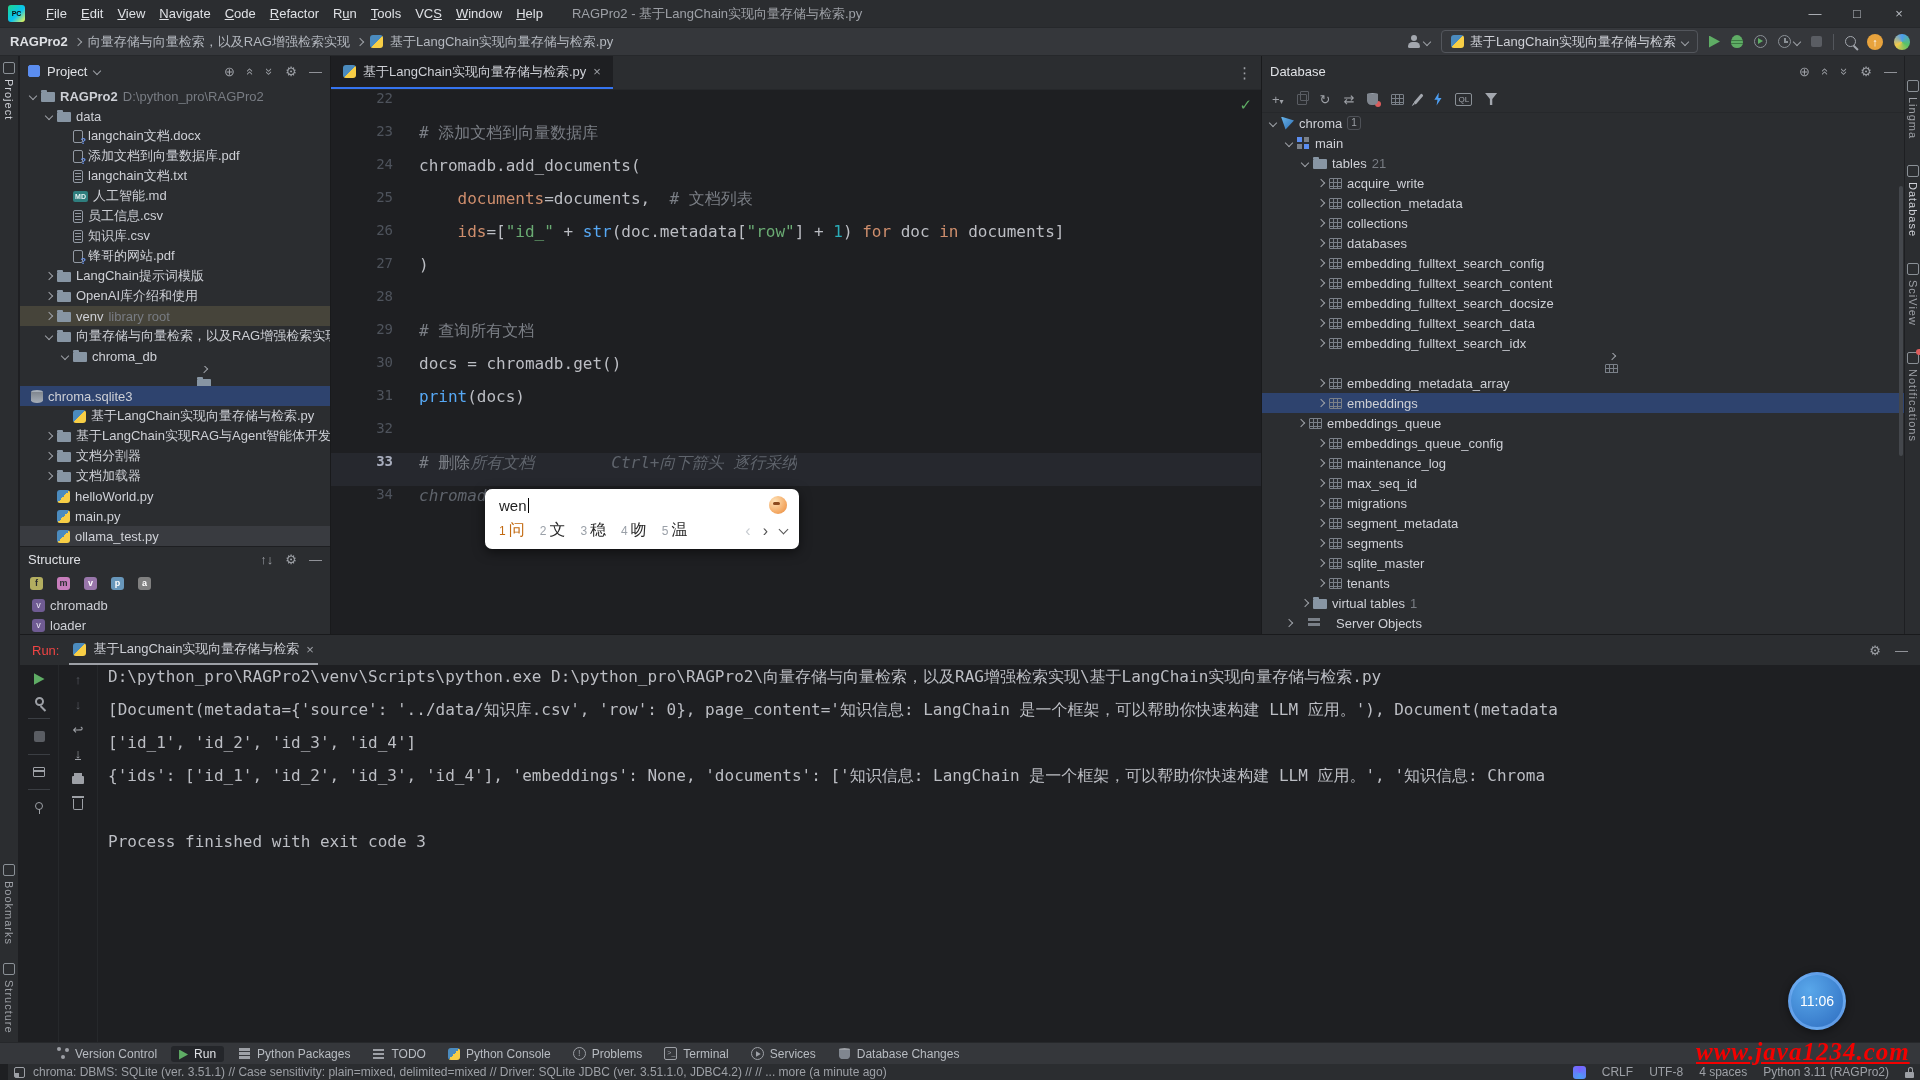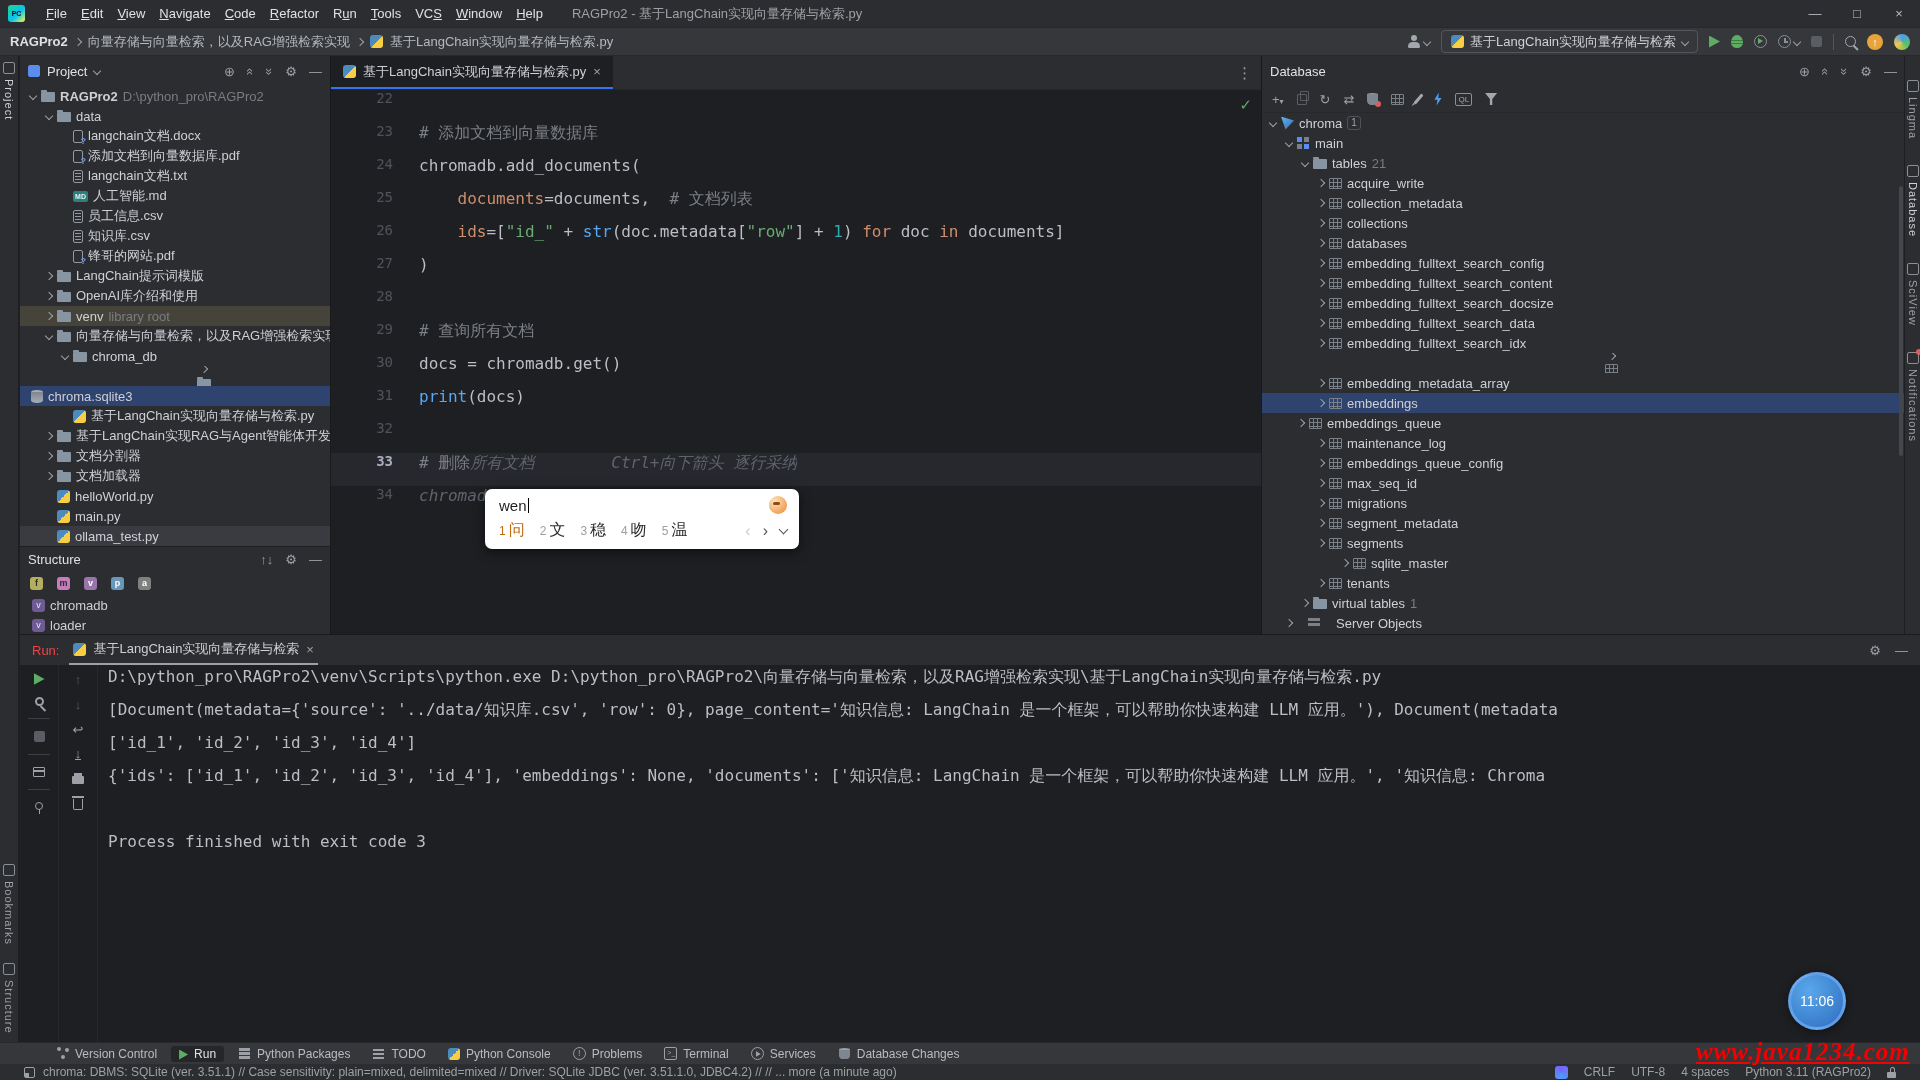--- a/index.html
+++ b/index.html
@@ -167,21 +167,21 @@
   .bi-todo::before{content:"";position:absolute;left:1px;right:1px;top:2px;height:1.5px;background:#9DA0A6;box-shadow:0 4px 0 #9DA0A6,0 8px 0 #9DA0A6}
   .bi-pycon{width:12px;height:12px;border-radius:3px;background:linear-gradient(135deg,#4B8BBE 50%,#F7CE46 50%);margin-top:1px}
   .bi-prob{border:1.5px solid #9DA0A6;border-radius:50%;box-sizing:border-box;text-align:center;font-size:9px;line-height:11px;color:#9DA0A6}
   .bi-prob::before{content:"!"}
   .bi-term{border:1.5px solid #9DA0A6;border-radius:2px;box-sizing:border-box;font-size:7px;line-height:10px;text-indent:2px;color:#9DA0A6}
   .bi-term::before{content:">_"}
   .bi-serv{border:1.5px solid #9DA0A6;border-radius:50%;box-sizing:border-box}
   .bi-serv::before{content:"";position:absolute;left:4px;top:3px;width:5px;height:6px;background:#9DA0A6;clip-path:polygon(0 0,100% 50%,0 100%)}
   .bi-dbch::before{content:"";position:absolute;left:1px;right:1px;top:1px;height:3px;border-radius:50%;background:#9DA0A6}
   .bi-dbch::after{content:"";position:absolute;left:1px;right:1px;top:3px;bottom:1px;background:#80868F;border-radius:0 0 40% 40%}
-  #statusbar{position:absolute;left:0;right:0;bottom:0;height:16px;background:#2B2D30;display:flex;align-items:center;padding:0 24px;gap:8px;font-size:12px;color:#9DA0A6;box-sizing:border-box}
+  #statusbar{position:absolute;left:8px;right:0;bottom:0;height:16px;background:#2B2D30;display:flex;align-items:center;padding:0 6px;gap:8px;font-size:12px;color:#9DA0A6;box-sizing:border-box}
   .sb-ico{width:11px;height:11px;border:1.5px solid #9DA0A6;border-radius:2px;box-sizing:border-box;position:relative}
   .sb-ico::before{content:"";position:absolute;left:0;bottom:0;width:4px;height:4px;background:#9DA0A6}
   #sb-right{margin-left:auto;display:flex;align-items:center;gap:16px}
   .sb-svc{width:13px;height:13px;border-radius:3px;background:conic-gradient(#7B61FF,#4D9BF5,#7B61FF)}
   .ic-lock{width:9px;height:6px;background:#9DA0A6;border-radius:1px;margin-top:5px}
   .ic-lock::before{content:"";position:absolute;top:-5px;left:3px;width:5px;height:5px;border:1.5px solid #9DA0A6;border-bottom:none;border-radius:3px 3px 0 0;box-sizing:border-box}
   
   #clock{position:absolute;left:1788px;top:972px;width:52px;height:52px;border-radius:50%;background:radial-gradient(circle at 35% 30%,#59A7EA,#2E6DC0);border:3px solid rgba(130,185,255,.55);box-shadow:0 2px 8px rgba(0,0,0,.45);display:flex;align-items:center;justify-content:center;color:#fff;font-size:14px;z-index:50}
   #watermark{position:absolute;left:1696px;top:1038px;font-family:"Liberation Serif",serif;font-style:italic;font-weight:bold;font-size:25px;color:#F40000;text-decoration:underline;letter-spacing:1px;z-index:70;white-space:nowrap}
 </style>
@@ -632,48 +632,48 @@
           <span class="lbl">embeddings</span>
         </div>
         <div class="trow" style="padding-left: 36px;">
           <span class="chev "></span>
           <span class="ic ic-table"></span>
           <span class="lbl">embeddings_queue</span>
         </div>
         <div class="trow" style="padding-left: 56px;">
           <span class="chev "></span>
           <span class="ic ic-table"></span>
+          <span class="lbl">embeddings_queue_config</span>
+        </div>
+        <div class="trow" style="padding-left: 56px;">
+          <span class="chev "></span>
+          <span class="ic ic-table"></span>
           <span class="lbl">maintenance_log</span>
         </div>
         <div class="trow" style="padding-left: 56px;">
           <span class="chev "></span>
           <span class="ic ic-table"></span>
-          <span class="lbl">embeddings_queue_config</span>
-        </div>
-        <div class="trow" style="padding-left: 56px;">
-          <span class="chev "></span>
-          <span class="ic ic-table"></span>
           <span class="lbl">max_seq_id</span>
         </div>
         <div class="trow" style="padding-left: 56px;">
           <span class="chev "></span>
           <span class="ic ic-table"></span>
           <span class="lbl">migrations</span>
         </div>
         <div class="trow" style="padding-left: 56px;">
           <span class="chev "></span>
           <span class="ic ic-table"></span>
           <span class="lbl">segment_metadata</span>
         </div>
         <div class="trow" style="padding-left: 56px;">
           <span class="chev "></span>
           <span class="ic ic-table"></span>
           <span class="lbl">segments</span>
         </div>
-        <div class="trow" style="padding-left: 56px; margin-left: 24px;">
+        <div class="trow" style="padding-left: 56px;">
           <span class="chev "></span>
           <span class="ic ic-table"></span>
           <span class="lbl">sqlite_master</span>
         </div>
         <div class="trow" style="padding-left: 56px;">
           <span class="chev "></span>
           <span class="ic ic-table"></span>
           <span class="lbl">tenants</span>
         </div>
         <div class="trow" style="padding-left: 40px;">

